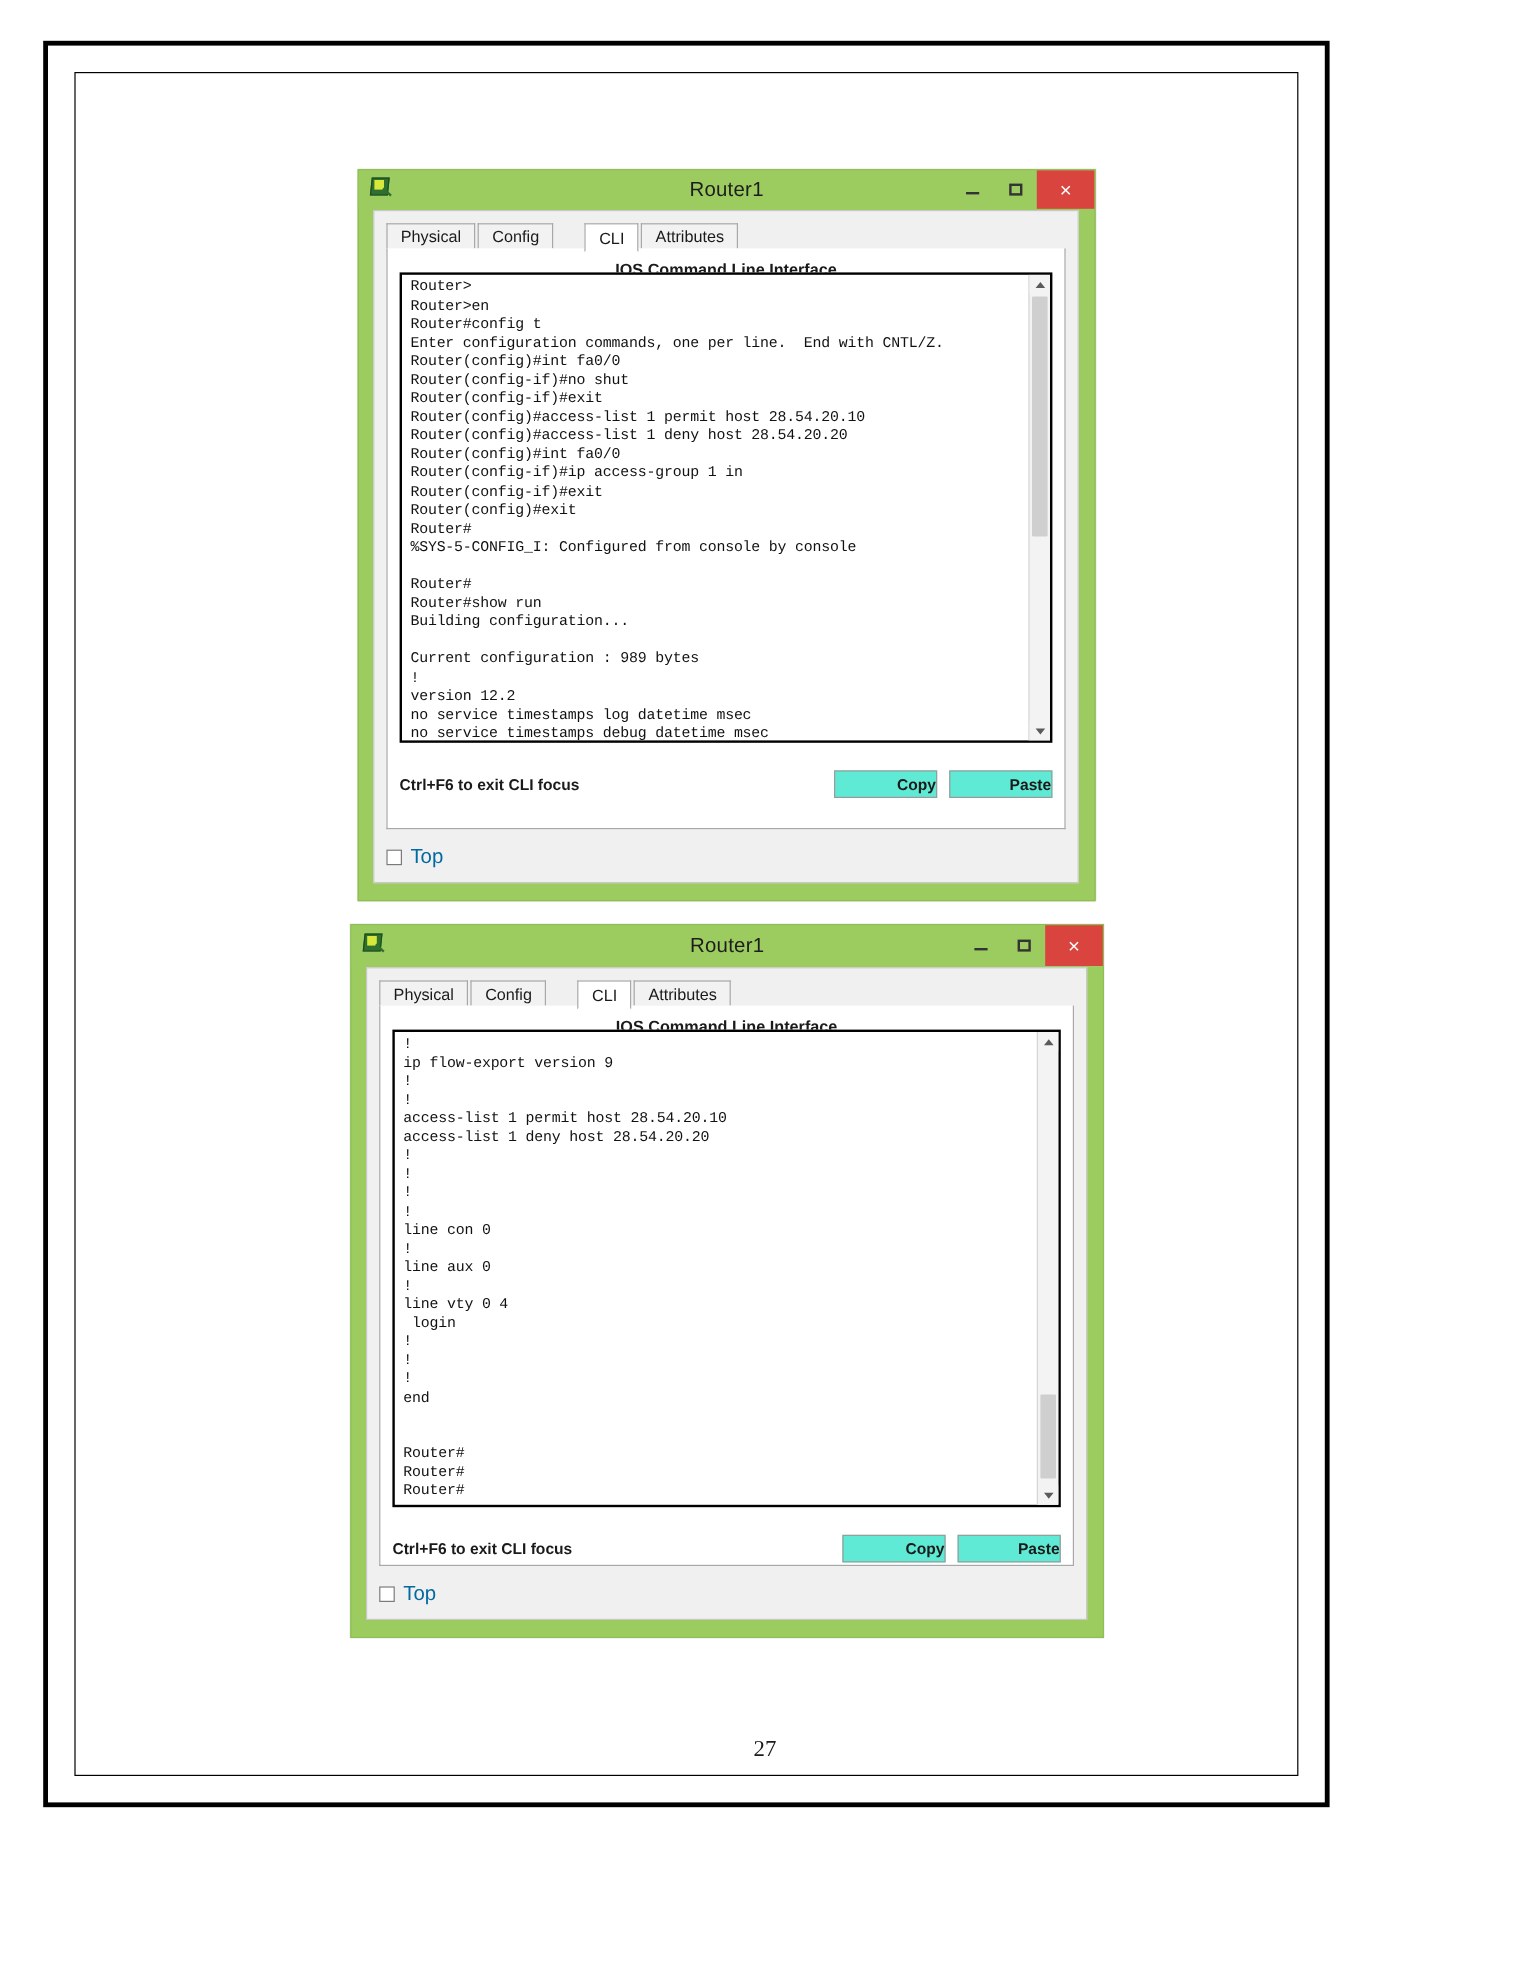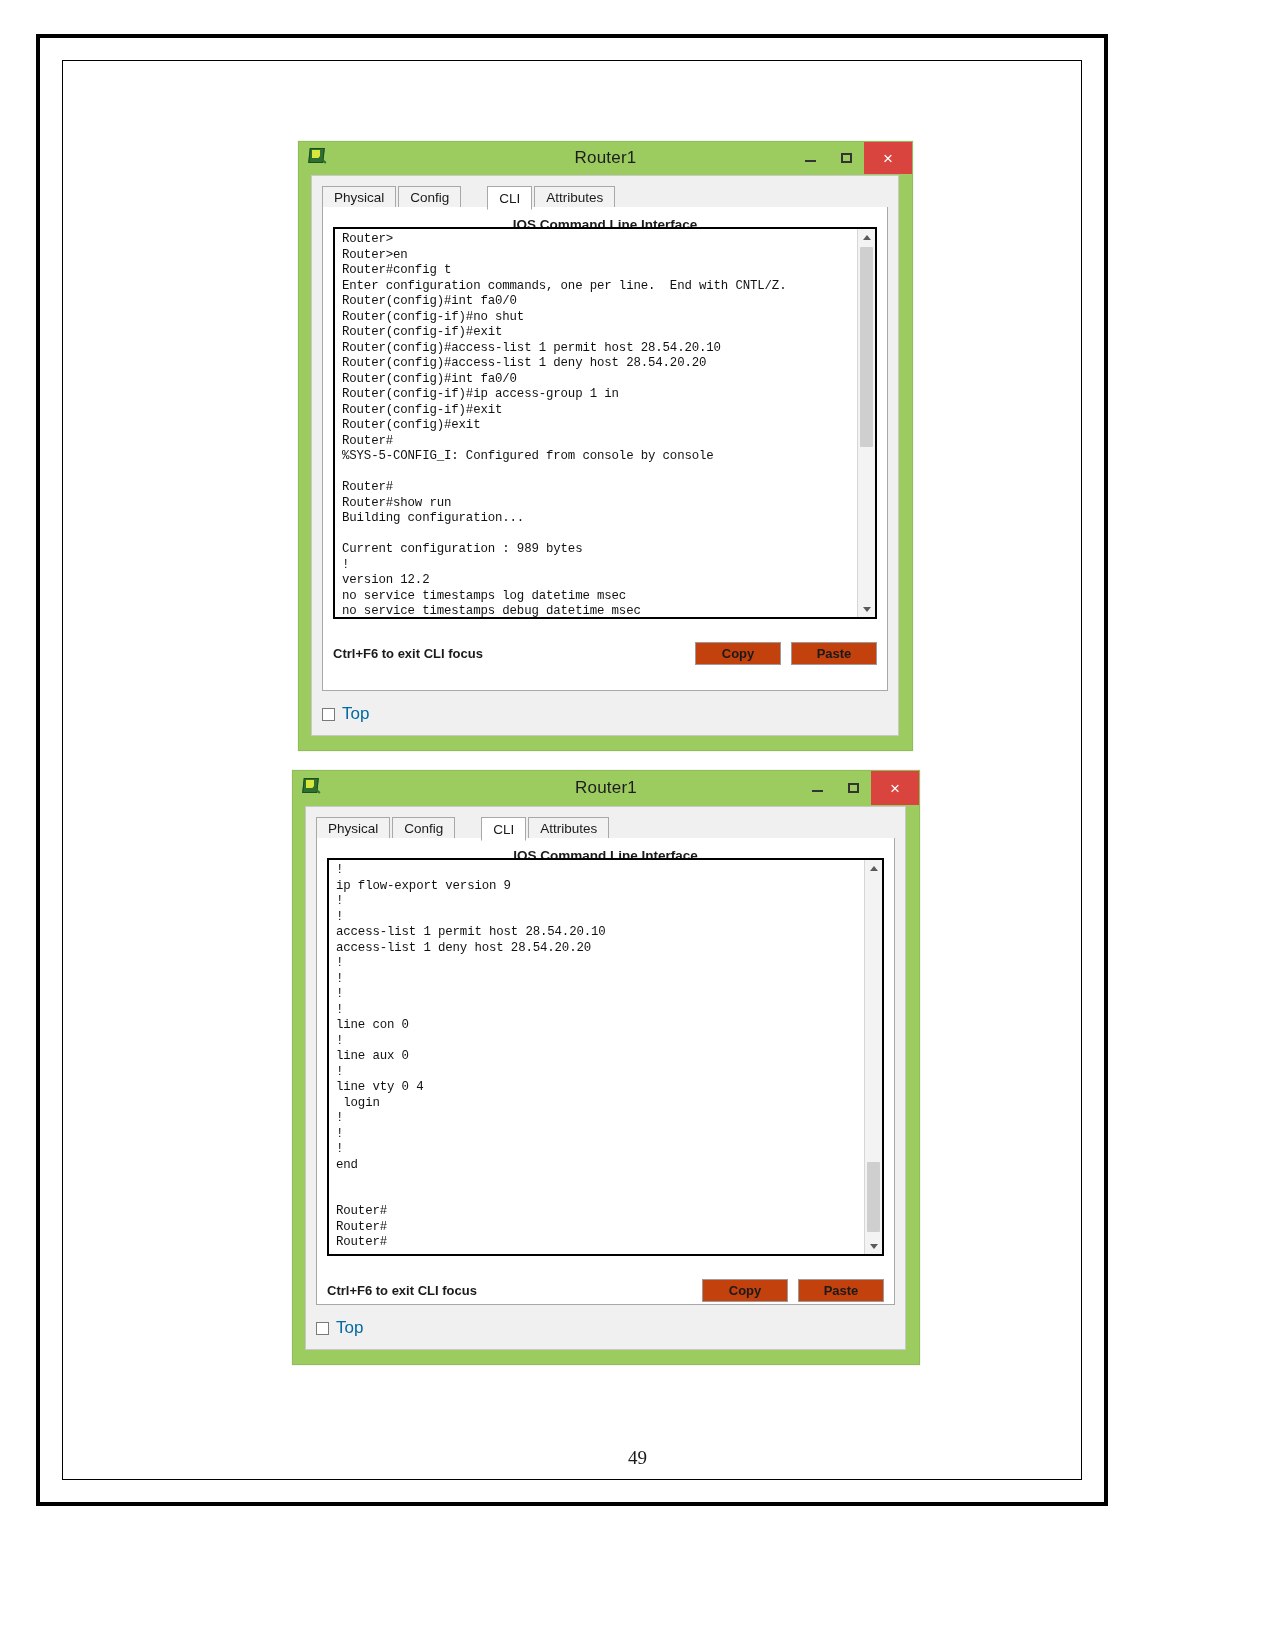--- a/index.html
+++ b/index.html
@@ -281,24 +281,24 @@
   }
   .btn-group {
     margin-left: auto;
     display: flex;
     gap: 10px;
   }
   .btn {
     width: 86px;
     height: 23px;
     line-height: 21px;
-    text-align: center;
+    text-align: right;
     font-size: 13px;
     color: #1a1a1a;
-    background: #c2410c;
+    background: #5eead4;
     border: 1px solid #9b9b9b;
     box-sizing: border-box;
   }
 
   
   .bottom-bar {
     position: absolute;
     left: 10px;
     right: 10px;
     bottom: 7px;
@@ -510,13 +510,13 @@
     <div class="bottom-bar">
       <div class="checkbox-row">
         <div class="checkbox"></div>
         <div class="checkbox-label">Top</div>
       </div>
     </div>
 
   </div>
 </div>
 
-<div class="page-number">49</div>
+<div class="page-number">27</div>
 
 </body></html>

